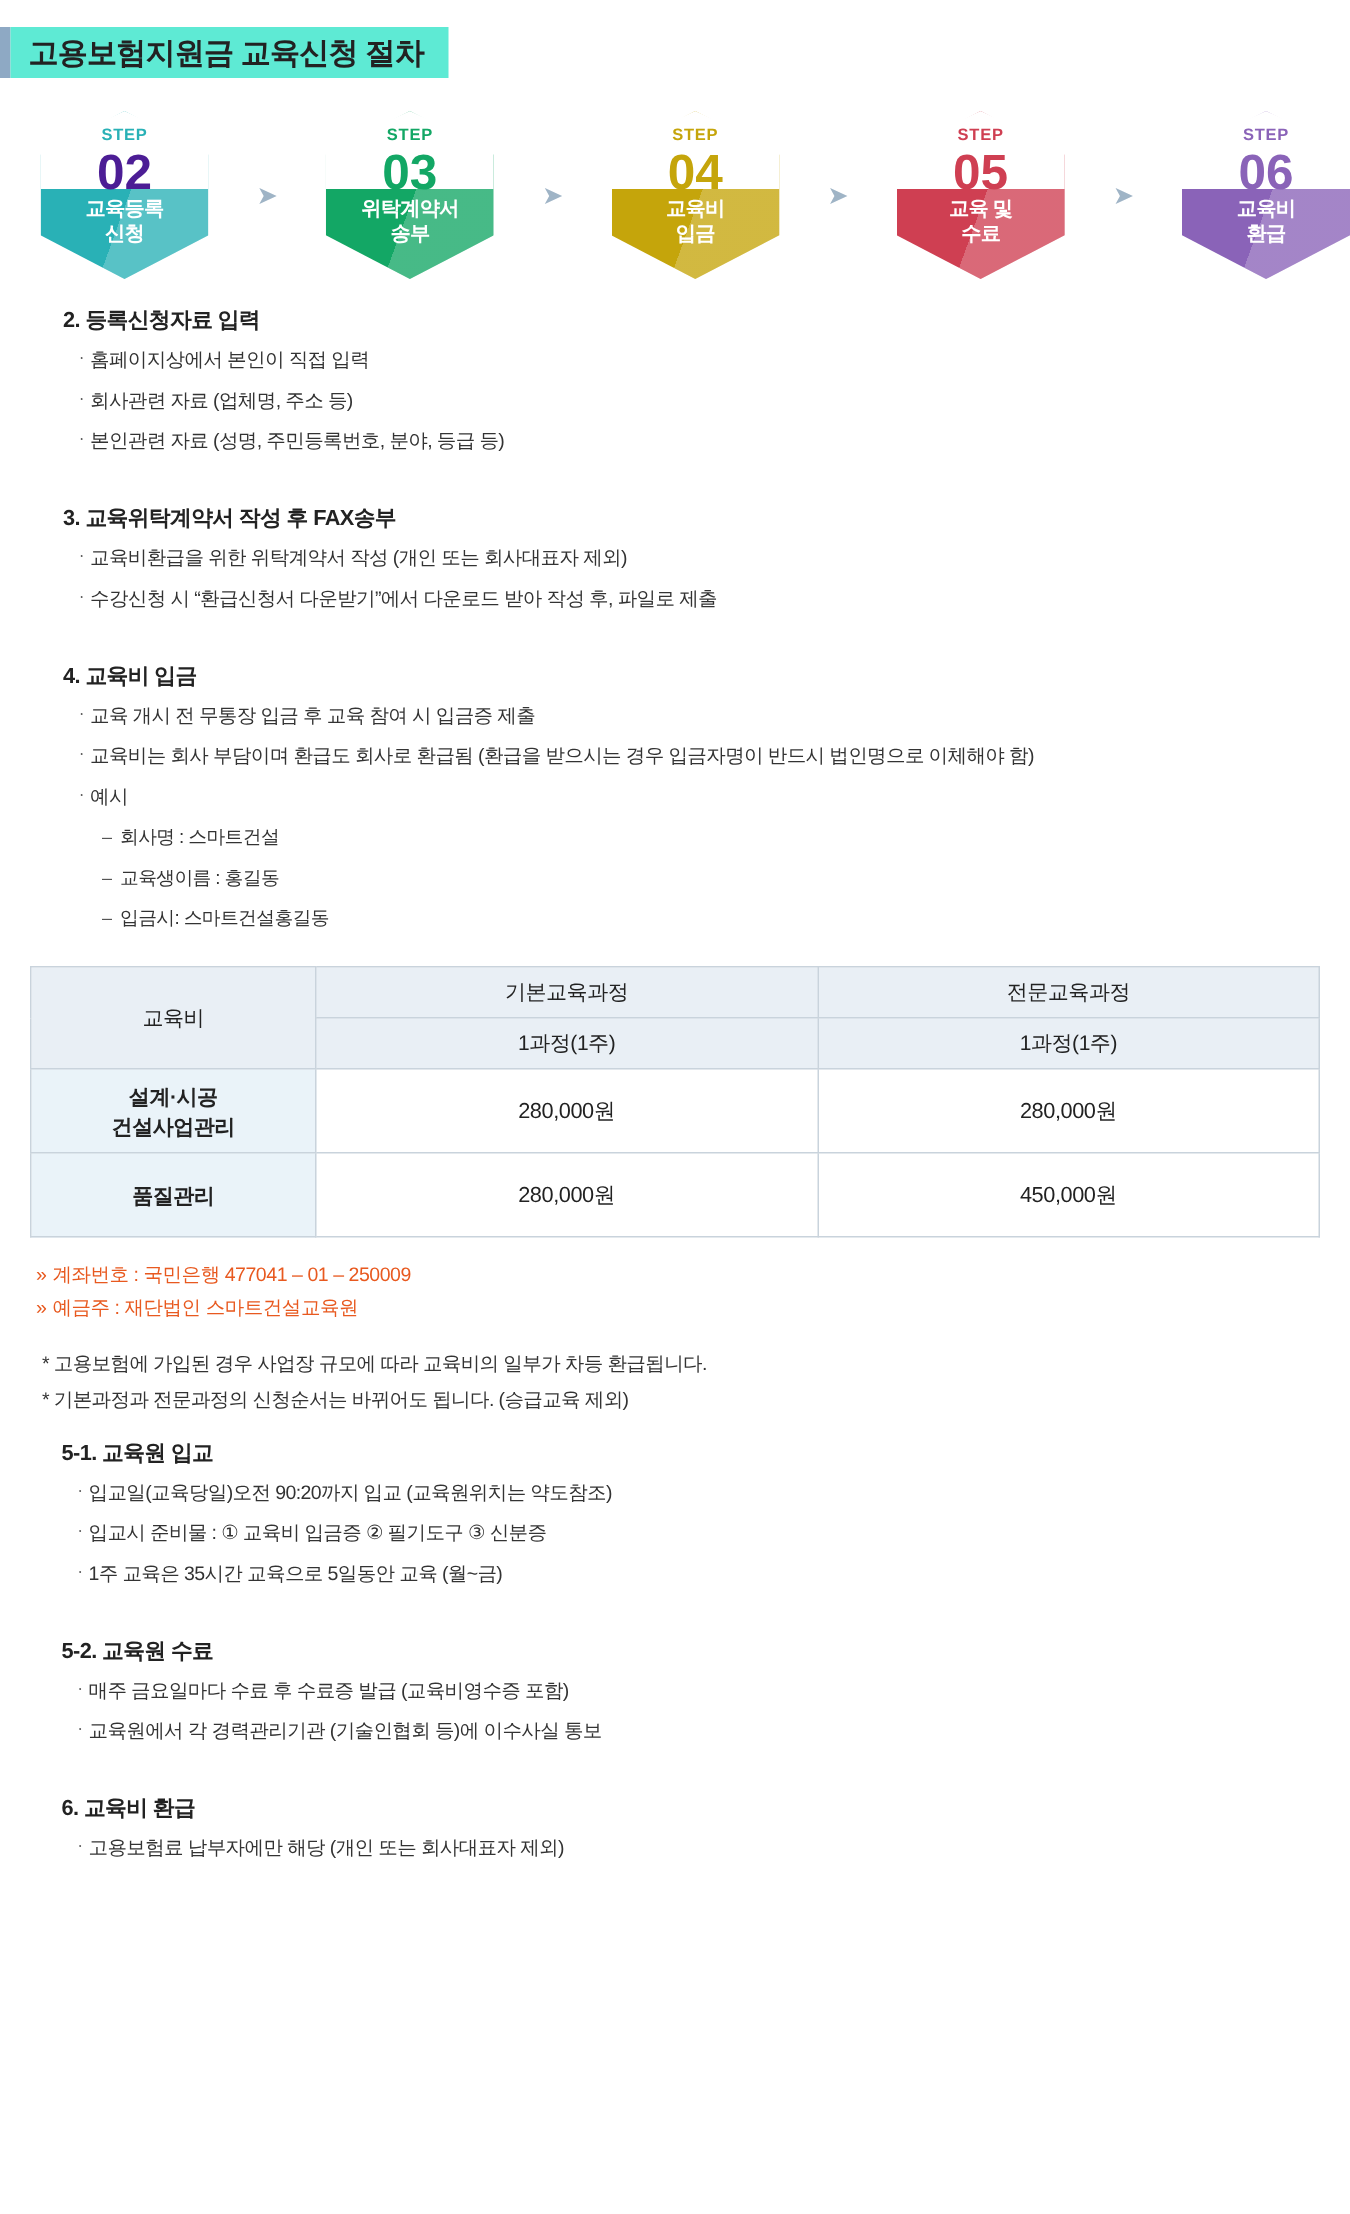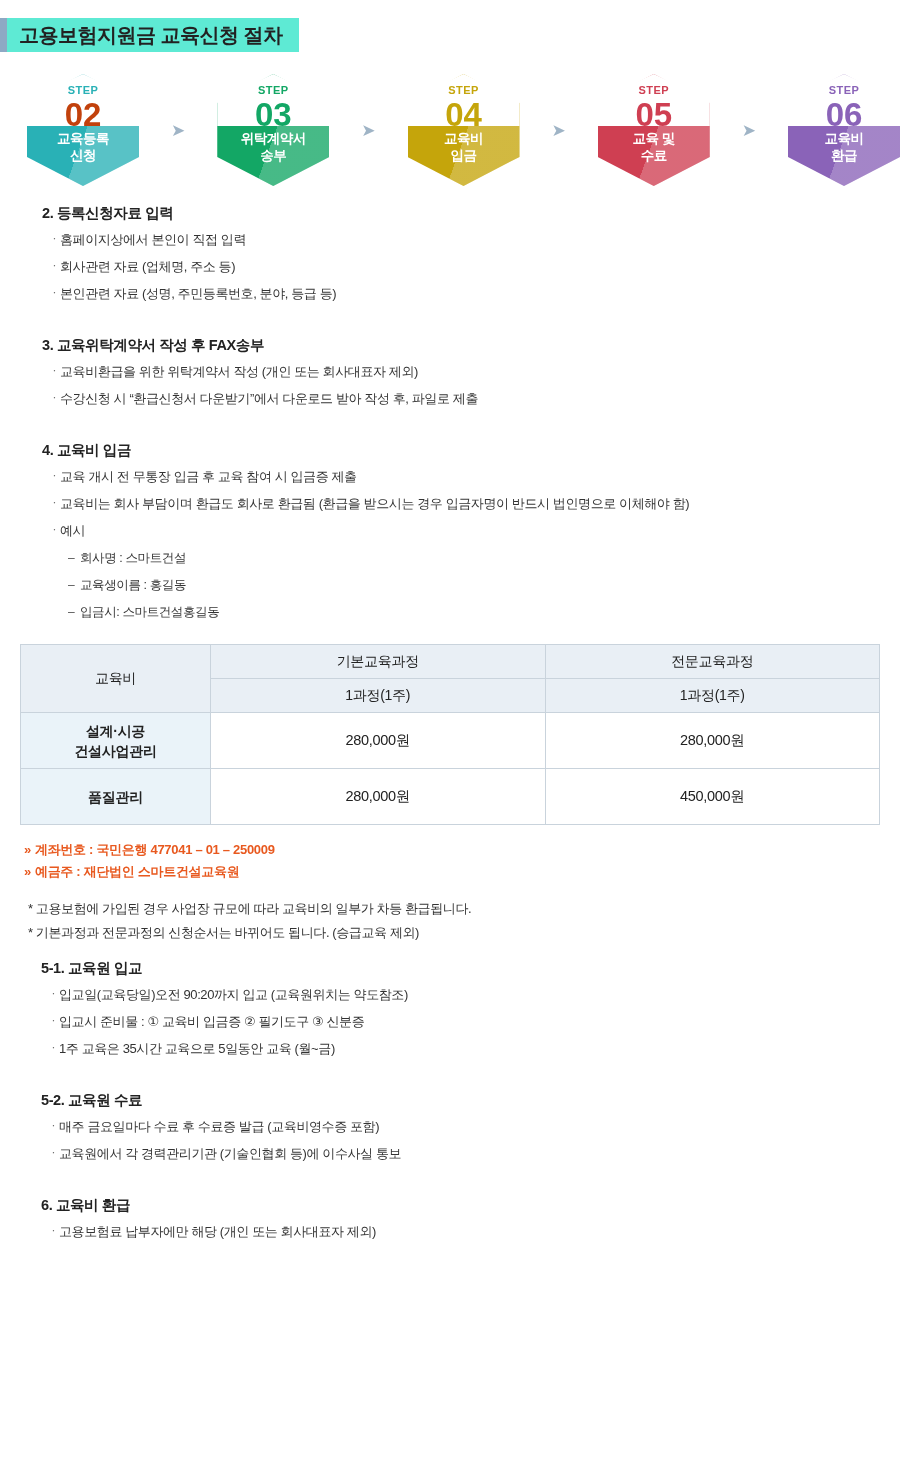--- a/index.html
+++ b/index.html
@@ -188,21 +188,21 @@
     background: #ffffff;
     height: 56px;
     font-size: 14.5px;
   }
 
   
   .acct {
     margin: 14px 0 0 24px;
     color: #e8591f;
     font-size: 13px;
-    font-weight: bold;
+    font-weight: normal;
     letter-spacing: -0.3px;
     line-height: 22px;
   }
   .acct .chev { margin-right: 4px; }
 
   .notes {
     margin: 14px 0 0 28px;
   }
   .note {
     font-size: 13px;
@@ -237,21 +237,21 @@
           </div>
         </div>
       </div>
       <div class="arrow">➤</div>
       <div class="step">
         <div class="hexwrap">
           <div class="hex" style="background:#29b1b6"></div>
           <div class="hex-top"></div>
           <div class="hex-sheen"></div>
           <div class="hex-label" style="color:#29b1b6">STEP</div>
-          <div class="hex-num" style="color:#c2410c">02</div>
+          <div class="hex-num" style="color:#4c1d95">02</div>
           <div class="hex-text">
             <div>교육등록</div>
             <div>신청</div>
           </div>
         </div>
       </div>
       <div class="arrow">➤</div>
       <div class="step">
         <div class="hexwrap">
           <div class="hex" style="background:#13a765"></div>

